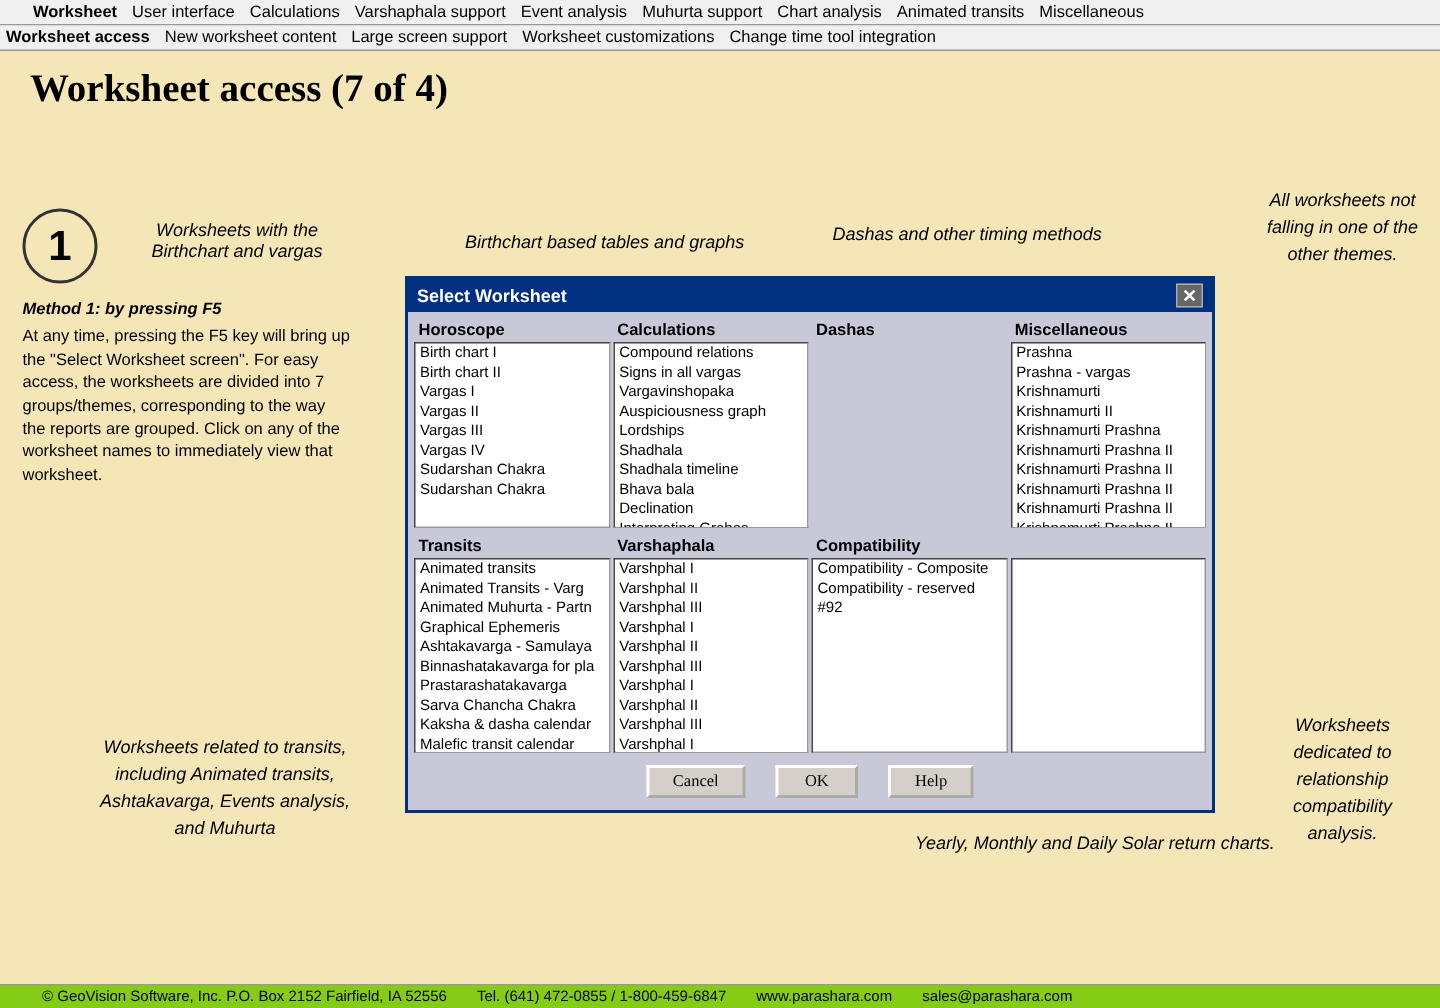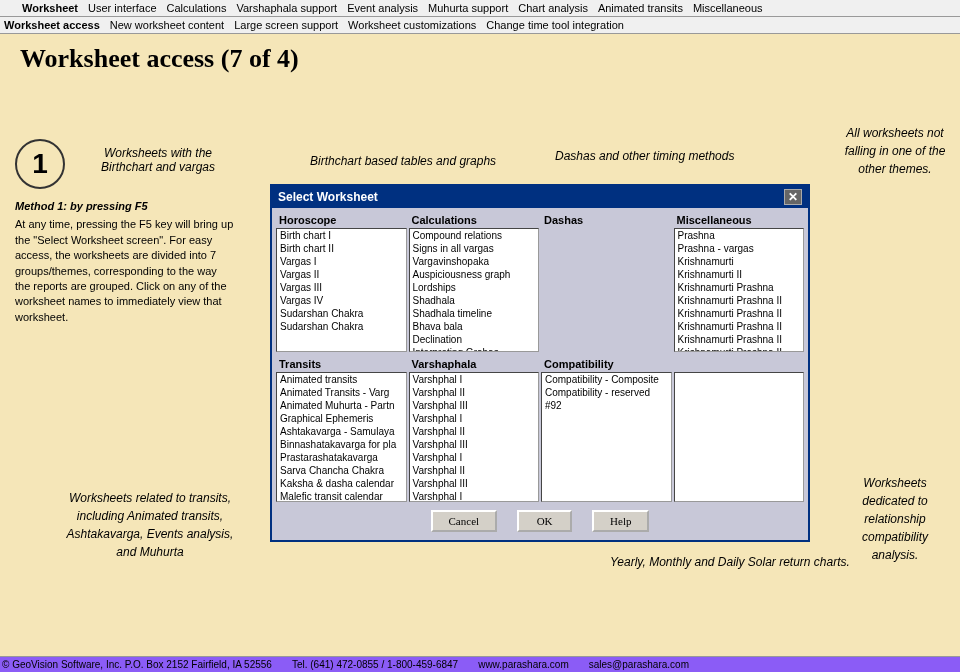--- a/index.html
+++ b/index.html
@@ -185,23 +185,23 @@
       min-width: 55px;
       font-family: Liberation Serif, serif;
     }
 
     
     #status-bar {
       position: absolute;
       bottom: 0;
       left: 0;
       right: 0;
-      background: #8b5cf6;
+      background: #84cc16;
       border-top: 1px solid #999;
-      padding: 2px 2px;
+      padding: 2px 28px;
       font-size: 10px;
       display: flex;
       gap: 20px;
     }
 
     
     #left-annotation {
       position: absolute;
       left: 15px;
       top: 165px;

